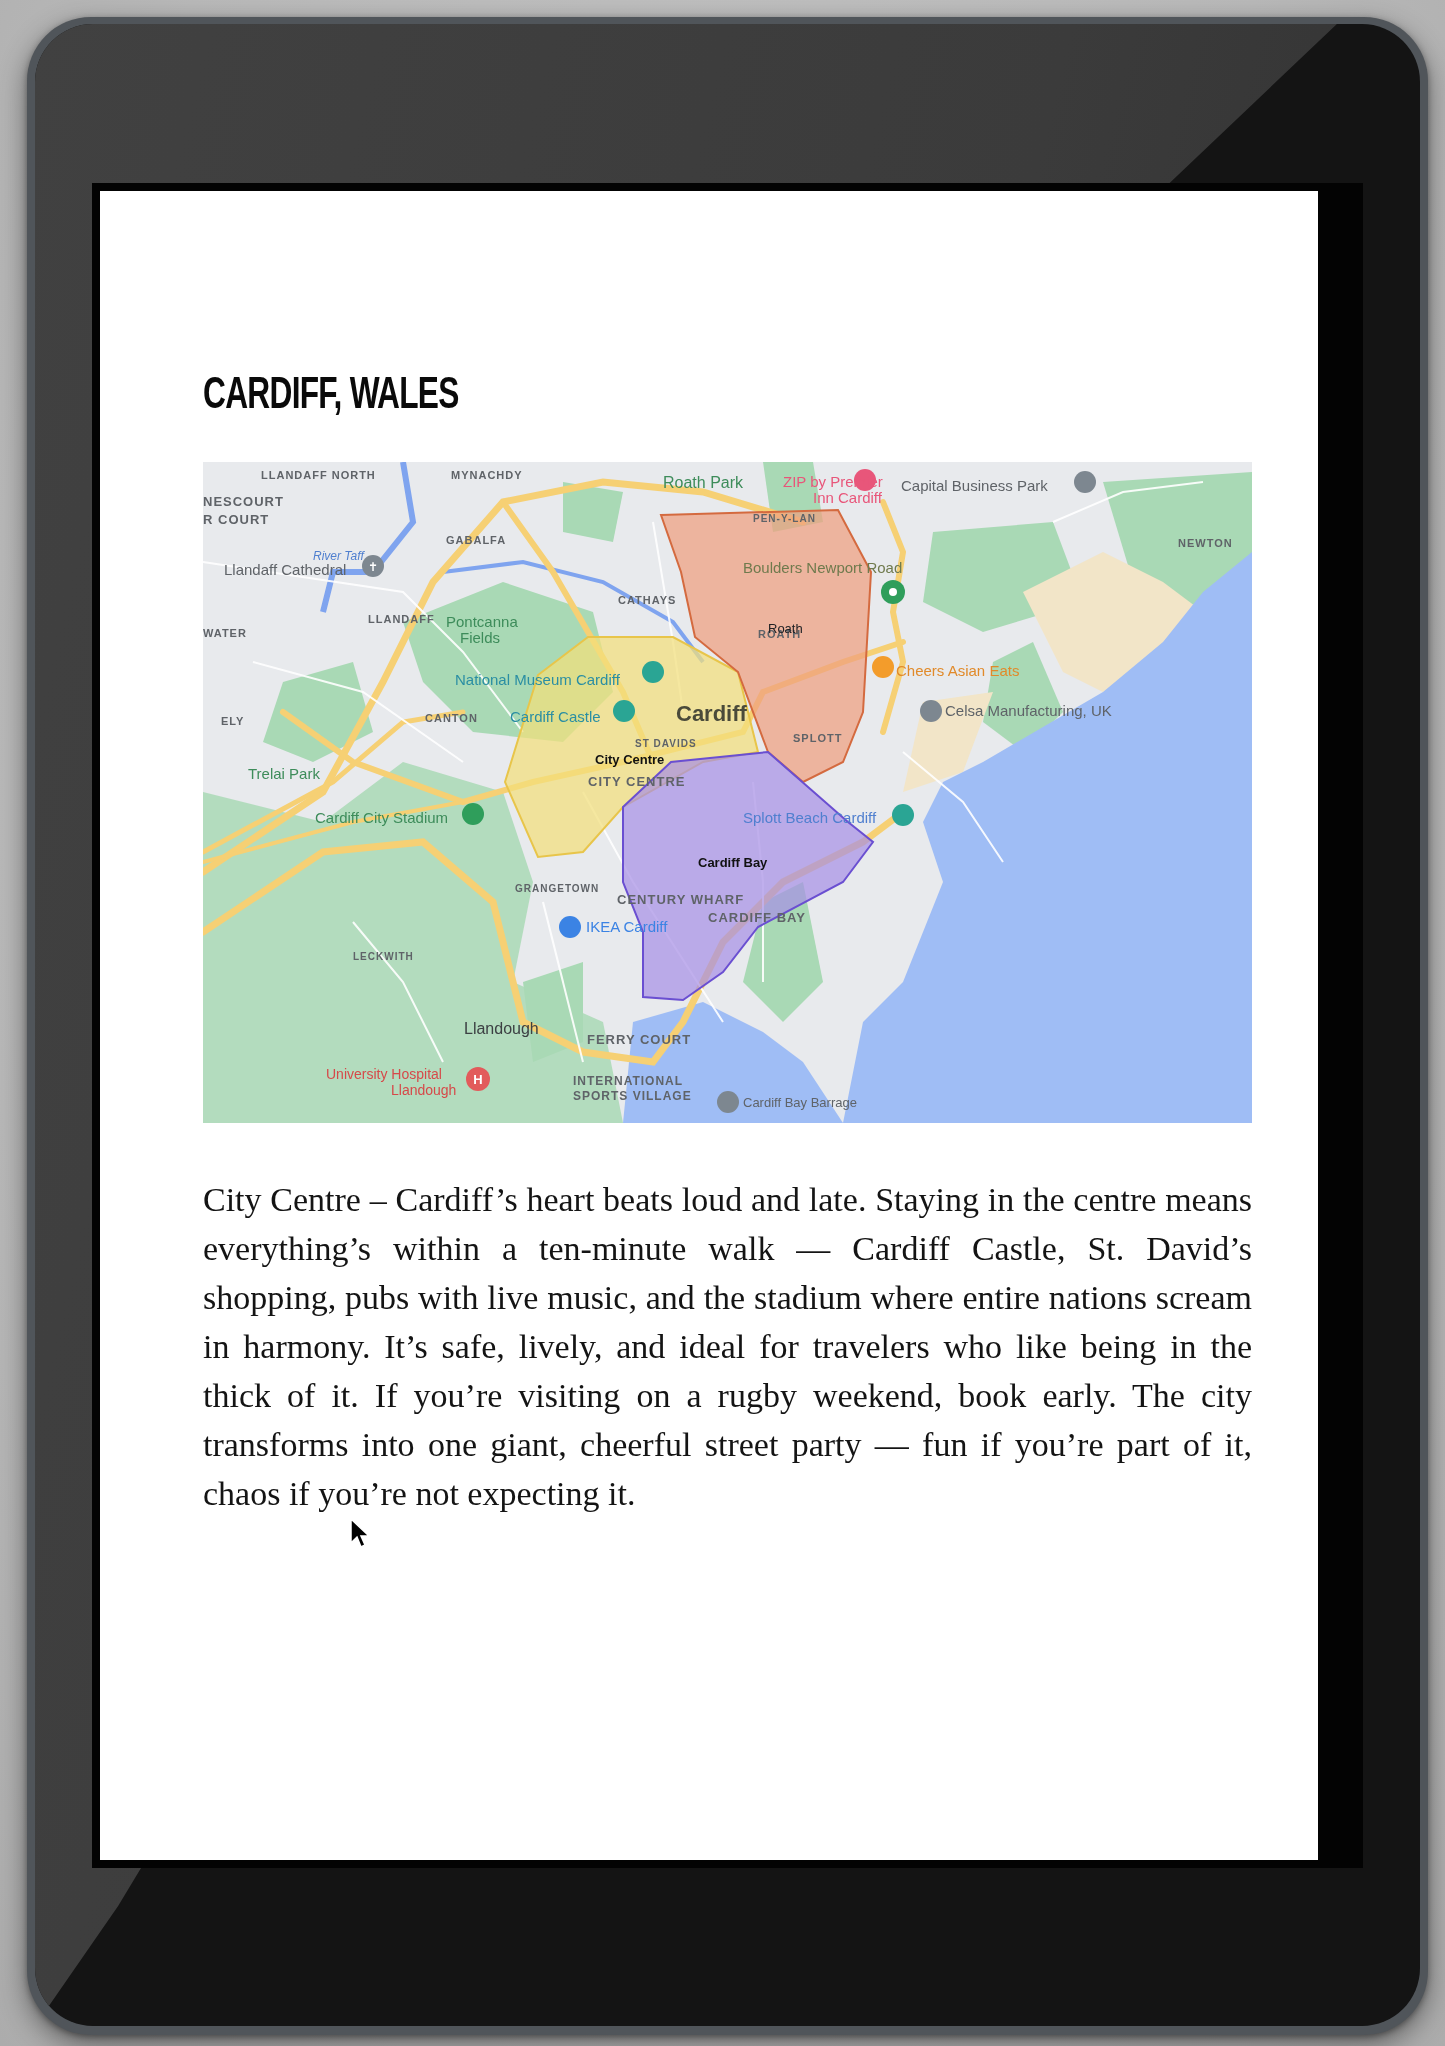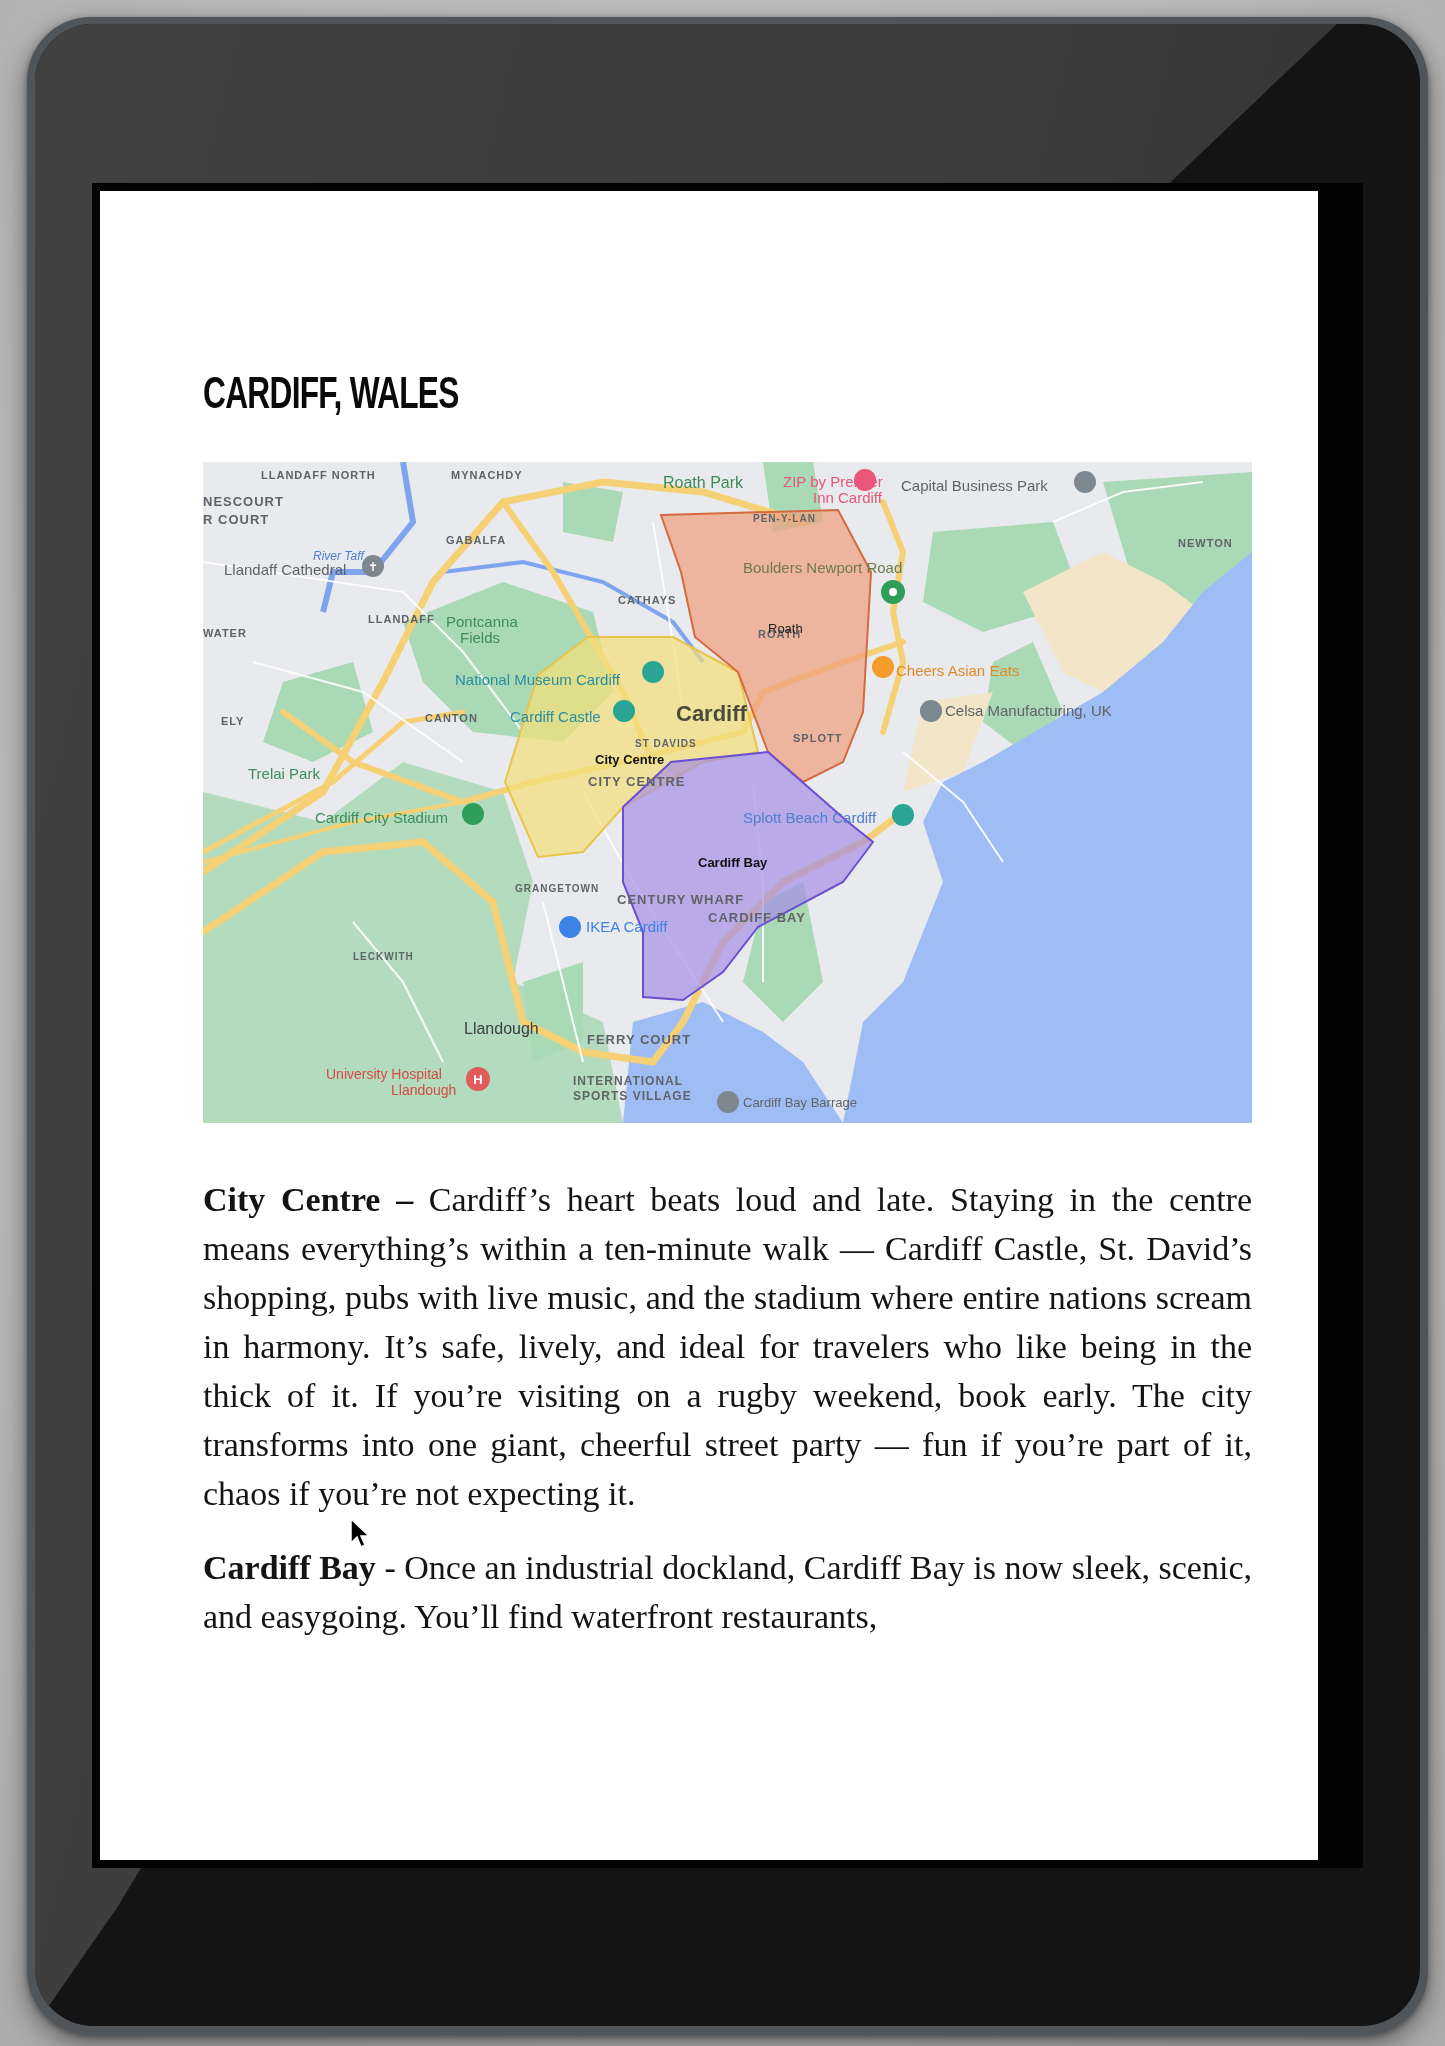--- a/index.html
+++ b/index.html
@@ -43,21 +43,21 @@
     position:absolute; left:103px; top:271px; width:1049px; height:661px;
     overflow:hidden; background:#e9eaed;
   }
   .map svg { display:block; }
   .body-text {
     position:absolute; left:103px; top:984px; width:1049px;
     font-size:34px; line-height:49px; color:#141414;
     text-align:justify;
   }
   .body-text p { margin:0 0 25px 0; }
-  .body-text b { font-weight:700; }
+  .body-text b { font-weight:400; }
   .cursor {
     position:absolute; left:350px; top:1518px; width:22px; height:32px;
   }
   .map-label { font-family:"Liberation Sans", sans-serif; }
 </style>
 </head>
 <body>
 
 <div class="device">
   <div class="device-face">
@@ -192,19 +192,18 @@
       <text x="460" y="26" font-size="16" fill="#3d8c5a">Roath Park</text>
       <text x="565" y="171" font-size="13" fill="#202124">Roath</text>
       <text x="473" y="259" font-size="22" fill="#4a4a3a" font-weight="700">Cardiff</text>
       <text x="392" y="302" font-size="13" fill="#111" font-weight="700">City Centre</text>
       <text x="495" y="405" font-size="13" fill="#111" font-weight="700">Cardiff Bay</text>
     </svg>
   </div>
 
   <div class="body-text">
     <p><b>City Centre –</b><span> Cardiff’s heart beats loud and late. Staying in the centre means everything’s within a ten-minute walk — Cardiff Castle, St. David’s shopping, pubs with live music, and the stadium where entire nations scream in harmony. It’s safe, lively, and ideal for travelers who like being in the thick of it. If you’re visiting on a rugby weekend, book early. The city transforms into one giant, cheerful street party — fun if you’re part of it, chaos if you’re not expecting it.</span></p>
-    <p><b>Cardiff Bay</b><span> - Once an industrial dockland, Cardiff Bay is now sleek, scenic, and easygoing. You’ll find waterfront restaurants,</span></p>
   </div>
 </div>
 
 <svg class="cursor" viewBox="0 0 22 32" xmlns="http://www.w3.org/2000/svg">
   <path d="M1 1 L1 25 L7 19 L11 29 L15 27 L11 18 L19 18 Z" fill="#000" stroke="#fff" stroke-width="1.5"></path>
 </svg>
 
 </body></html>

